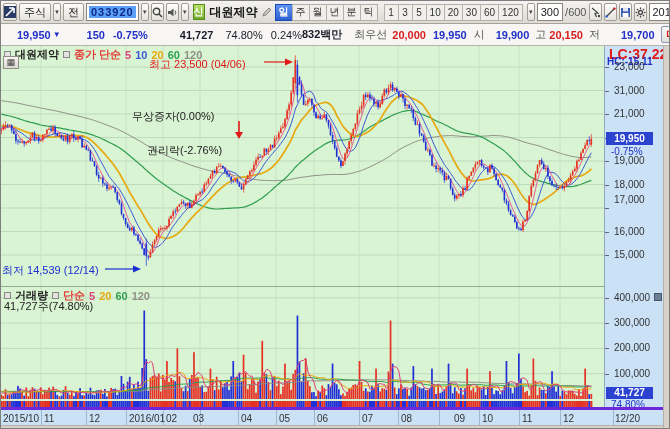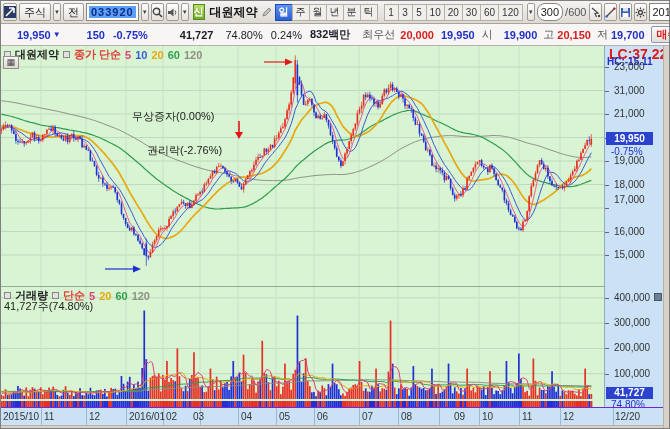--- a/index.html
+++ b/index.html
@@ -29,21 +29,21 @@
   .chartregion{position:absolute;left:0;top:45px;width:670px;height:384px;background:#d9f4d2;}
   .chartregion svg{position:absolute;left:0;display:block;}
   #mainsvg{top:0;}
   #volsvg{top:240px;}
   #stripsvg{top:355px;}
   .yaxiscol{position:absolute;left:603px;top:0;width:59px;height:361px;background:#cbe2f6;border-left:1px solid #8fa9c2;}
   .y-lbl{position:absolute;left:9px;font-size:10px;color:#333;}
   .y-tick{position:absolute;left:0;width:4px;height:1px;background:#667;}
   .rframe{position:absolute;left:662px;top:0;width:8px;height:384px;background:#d6d2ca;border-left:1px solid #b5b1a9;}
   .bframe{position:absolute;left:0;top:379px;width:662px;height:5px;background:#d6d2ca;border-top:1px solid #b5b1a9;}
-  .xaxis{position:absolute;left:0;top:361px;width:662px;height:18px;background:#cbe2f6;border-top:1px solid #6d28d9;}
+  .xaxis{position:absolute;left:0;top:361px;width:662px;height:18px;background:#cbe2f6;border-top:3px solid #6d28d9;}
   .x-lbl{position:absolute;top:3px;font-size:10px;color:#333;}
   .x-sep{position:absolute;top:0;width:1px;height:18px;background:#9db7cf;}
   .legend{position:absolute;display:flex;align-items:center;gap:4px;font-size:11px;}
   .legend .box{width:7px;height:7px;background:#e4e2de;border:1px solid #888;}
   .fitbtn{position:absolute;left:2px;top:10px;width:16px;height:13px;background:linear-gradient(#f6f5f3,#dcd9d3);border:1px solid #938f87;font-size:9px;line-height:11px;text-align:center;color:#444;}
   .ann{position:absolute;font-size:11px;white-space:nowrap;}
   .price-badge{position:absolute;left:1px;width:47px;height:13px;background:#2b43cf;color:#fff;font-size:10px;font-weight:bold;text-align:center;line-height:13px;}
   .badge-pct{position:absolute;left:6px;font-size:10px;color:#2030c8;}
   .lc{position:absolute;left:4px;top:0;font-size:14px;color:#e01818;font-weight:bold;}
   .hc{position:absolute;left:2px;top:10px;font-size:10px;color:#2030c8;font-weight:bold;}
@@ -106,21 +106,21 @@
         <span class="seg">1</span>
         <span class="seg">3</span>
         <span class="seg">5</span>
         <span class="seg">10</span>
         <span class="seg">20</span>
         <span class="seg">30</span>
         <span class="seg">60</span>
         <span class="seg">120</span>
       </span>
     <span class="tb-btn tiny" style="margin-left:2px;">▼</span>
-    <span class="num-box" style="width:34px;border-radius:8px;">
+    <span class="num-box" style="width:34px;">
         <span>300</span>
       </span>
     <span class="lbl">/600</span>
     <span class="tb-btn icon">
       <svg width="11" height="11" viewBox="0 0 11 11">
           <path d="M2 1 L8 6 L5 6.5 L6.5 10" fill="none" stroke="#444" stroke-width="1.2"></path>
           <circle cx="9" cy="9" r="1.2" fill="#444"></circle>
         </svg>
     </span>
     <span class="tb-btn icon">
@@ -160,31 +160,31 @@
 
   <div class="inforow">
     <span style="margin-left:16px;" class="v blue">19,950</span>
     <span class="tri-down">▼</span>
     <span style="margin-left:26px;" class="v blue">150</span>
     <span style="margin-left:8px;" class="v blue">-0.75%</span>
     <span class="vsep"></span>
     <span style="margin-left:20px;" class="v dark">41,727</span>
     <span style="margin-left:12px;" class="dark">74.80%</span>
     <span style="margin-left:8px;" class="dark">0.24%</span>
-    <span style="margin-left:8px;" class="v dark">832백만</span>
+    <span style="" class="v dark">832백만</span>
     <span class="vsep"></span>
     <span class="lbl">최우선</span>
     <span style="margin-left:5px;" class="v red">20,000</span>
     <span style="margin-left:7px;" class="v blue">19,950</span>
     <span style="margin-left:7px;" class="lbl">시</span>
     <span style="margin-left:11px;" class="v blue">19,900</span>
     <span style="margin-left:6px;" class="lbl">고</span>
     <span style="margin-left:3px;" class="v red">20,150</span>
     <span style="margin-left:6px;" class="lbl">저</span>
-    <span style="margin-left:3px;" class="v blue">19,700</span>
+    <span style="margin-left:21px;" class="v blue">19,700</span>
     <span class="trade-btn red" style="margin-left:6px;">매수</span>
 
   </div>
 
   <div class="chartregion">
     <svg id="mainsvg" width="603" height="240">
         <line x1="0" y1="21.0" x2="603" y2="21.0" stroke="#bedabe" stroke-width="1"></line>
         <line x1="0" y1="44.5" x2="603" y2="44.5" stroke="#bedabe" stroke-width="1"></line>
         <line x1="0" y1="68.0" x2="603" y2="68.0" stroke="#bedabe" stroke-width="1"></line>
         <line x1="0" y1="91.5" x2="603" y2="91.5" stroke="#bedabe" stroke-width="1"></line>
@@ -1468,22 +1468,24 @@
         <span class="box"></span>
         <span style="color: rgb(224, 64, 58); font-weight: bold;">종가 단순</span>
         <span style="color: rgb(224, 64, 122); font-weight: bold;">5</span>
         <span style="color: rgb(60, 89, 216); font-weight: bold;">10</span>
         <span style="color: rgb(232, 168, 16); font-weight: bold;">20</span>
         <span style="color: rgb(47, 158, 79); font-weight: bold;">60</span>
         <span style="color: rgb(143, 143, 134); font-weight: bold;">120</span>
       </div>
     <div class="fitbtn">▦</div>
 
+    <div class="ann" style="left:148px;top:11px;color:#e01818;">최고 23,500 (04/06)</div>
     <div class="ann" style="left:131px;top:63px;color:#222;">무상증자(0.00%)</div>
     <div class="ann" style="left:146px;top:97px;color:#222;">권리락(-2.76%)</div>
+    <div class="ann" style="left:1px;top:217px;color:#1b2fd0;">최저 14,539 (12/14)</div>
 
     <div class="legend" id="vollegend" style="left:3px;top:242px;">
         <span class="box"></span>
         <span style="color: rgb(34, 34, 34); font-weight: bold;">거래량</span>
         <span class="box"></span>
         <span style="color: rgb(224, 64, 58); font-weight: bold;">단순</span>
         <span style="color: rgb(224, 64, 122); font-weight: bold;">5</span>
         <span style="color: rgb(232, 168, 16); font-weight: bold;">20</span>
         <span style="color: rgb(47, 158, 79); font-weight: bold;">60</span>
         <span style="color: rgb(143, 143, 134); font-weight: bold;">120</span>

